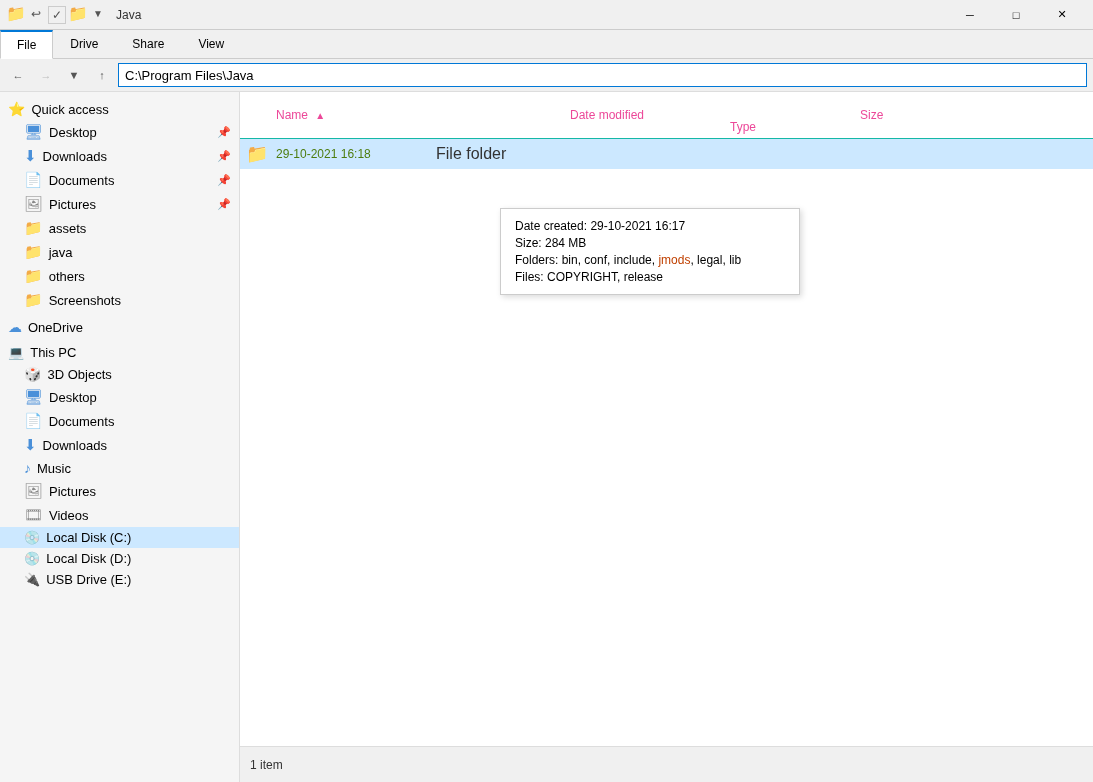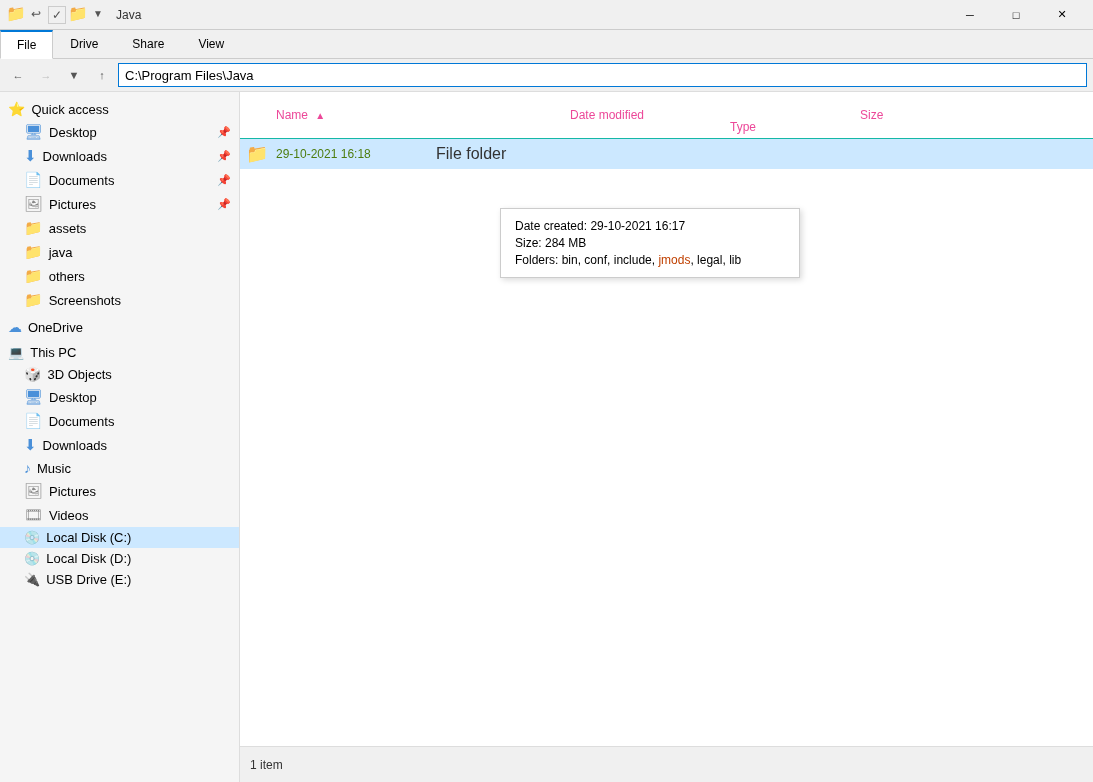--- a/index.html
+++ b/index.html
@@ -373,20 +373,21 @@
         <div class="file-size-cell">
           <span></span>
         </div>
 
         <div class="tooltip">
           <div class="tooltip-line">Date created: 29-10-2021 16:17</div>
           <div class="tooltip-line">Size: 284 MB</div>
           <div class="tooltip-line">
             <span>Folders: bin, conf, include, </span><span class="tooltip-link">jmods</span><span>, legal, lib</span>
           </div>
+          <div class="tooltip-line">Files: COPYRIGHT, release</div>
         </div>
       </div>
     </div>
 
     <div class="status-bar">
       <span>1 item</span>
     </div>
   </div>
 </div>
 

